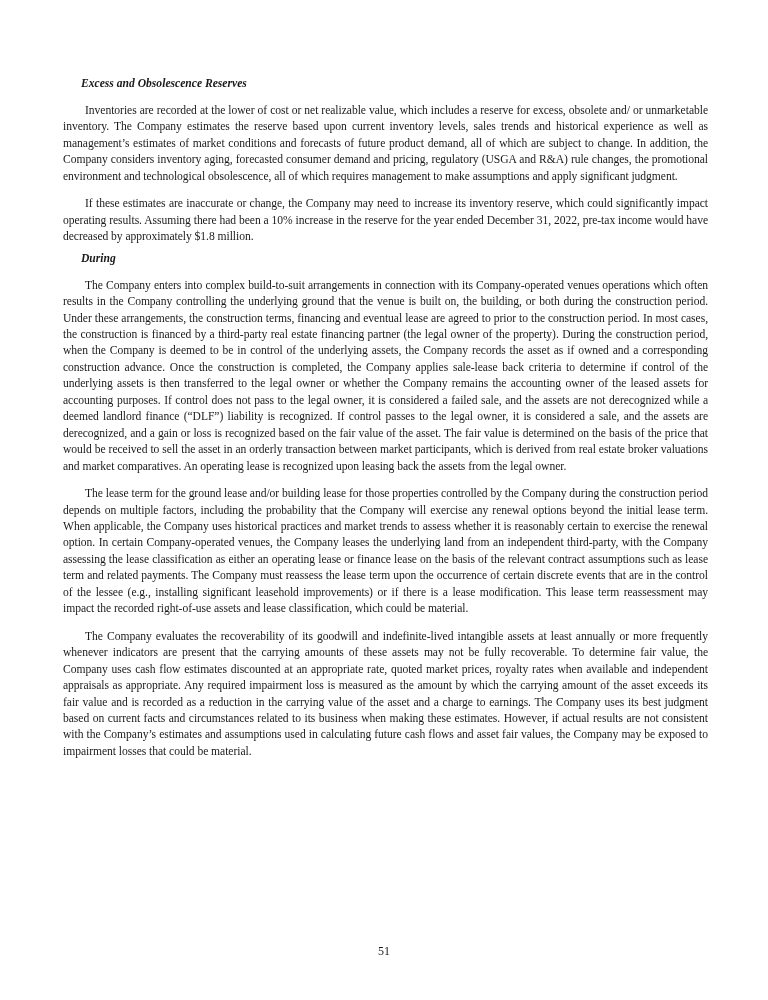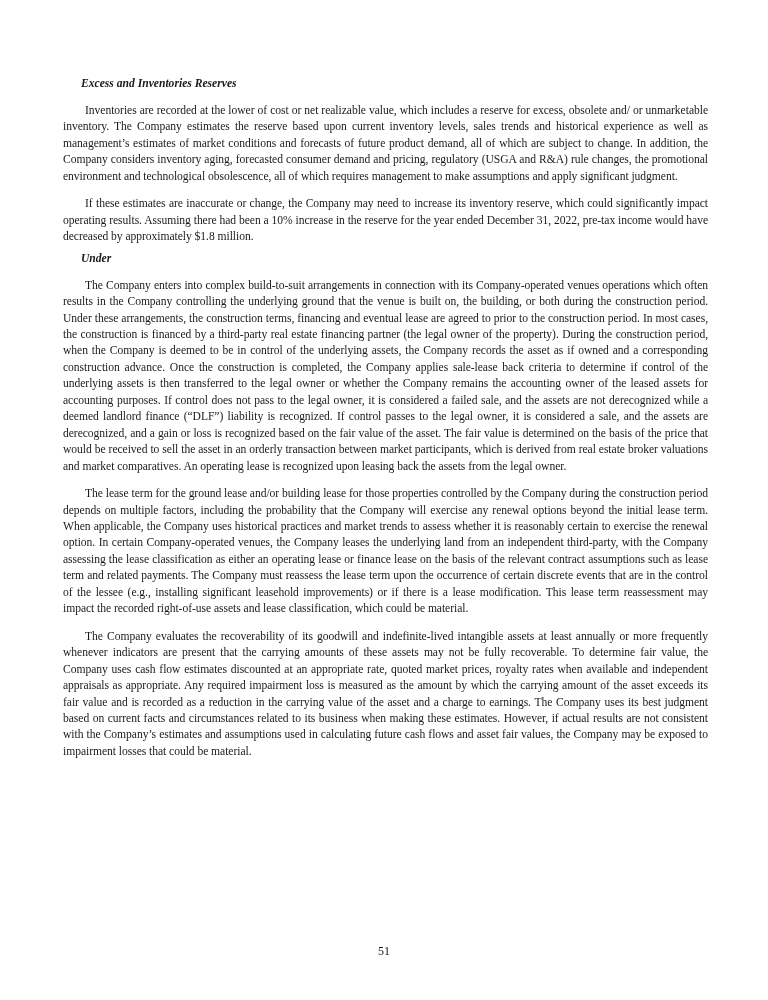--- a/index.html
+++ b/index.html
@@ -44,26 +44,26 @@
     text-align: center;
     font-size: 12px;
     font-family: "Liberation Serif", "DejaVu Serif", serif;
   }
 </style>
 </head>
 <body>
 
 <div class="page">
   <div>
-    <p class="heading">Excess and Inventories Reserves</p>
+    <p class="heading">Excess and Obsolescence Reserves</p>
     <p class="para">Inventories are recorded at the lower of cost or net realizable value, which includes a reserve for excess, obsolete and/ or unmarketable inventory. The Company estimates the reserve based upon current inventory levels, sales trends and historical experience as well as management’s estimates of market conditions and forecasts of future product demand, all of which are subject to change. In addition, the Company considers inventory aging, forecasted consumer demand and pricing, regulatory (USGA and R&amp;A) rule changes, the promotional environment and technological obsolescence, all of which requires management to make assumptions and apply significant judgment.</p>
     <p class="para">If these estimates are inaccurate or change, the Company may need to increase its inventory reserve, which could significantly impact operating results. Assuming there had been a 10% increase in the reserve for the year ended December 31, 2022, pre-tax income would have decreased by approximately $1.8 million.</p>
   </div>
   <div>
-    <p class="heading">Under</p>
+    <p class="heading">During</p>
     <p class="para">The Company enters into complex build-to-suit arrangements in connection with its Company-operated venues operations which often results in the Company controlling the underlying ground that the venue is built on, the building, or both during the construction period. Under these arrangements, the construction terms, financing and eventual lease are agreed to prior to the construction period. In most cases, the construction is financed by a third-party real estate financing partner (the legal owner of the property). During the construction period, when the Company is deemed to be in control of the underlying assets, the Company records the asset as if owned and a corresponding construction advance. Once the construction is completed, the Company applies sale-lease back criteria to determine if control of the underlying assets is then transferred to the legal owner or whether the Company remains the accounting owner of the leased assets for accounting purposes. If control does not pass to the legal owner, it is considered a failed sale, and the assets are not derecognized while a deemed landlord finance (“DLF”) liability is recognized. If control passes to the legal owner, it is considered a sale, and the assets are derecognized, and a gain or loss is recognized based on the fair value of the asset. The fair value is determined on the basis of the price that would be received to sell the asset in an orderly transaction between market participants, which is derived from real estate broker valuations and market comparatives. An operating lease is recognized upon leasing back the assets from the legal owner.</p>
     <p class="para">The lease term for the ground lease and/or building lease for those properties controlled by the Company during the construction period depends on multiple factors, including the probability that the Company will exercise any renewal options beyond the initial lease term. When applicable, the Company uses historical practices and market trends to assess whether it is reasonably certain to exercise the renewal option. In certain Company-operated venues, the Company leases the underlying land from an independent third-party, with the Company assessing the lease classification as either an operating lease or finance lease on the basis of the relevant contract assumptions such as lease term and related payments. The Company must reassess the lease term upon the occurrence of certain discrete events that are in the control of the lessee (e.g., installing significant leasehold improvements) or if there is a lease modification. This lease term reassessment may impact the recorded right-of-use assets and lease classification, which could be material.</p>
   </div>
   <div>
     <p class="para">The Company evaluates the recoverability of its goodwill and indefinite-lived intangible assets at least annually or more frequently whenever indicators are present that the carrying amounts of these assets may not be fully recoverable. To determine fair value, the Company uses cash flow estimates discounted at an appropriate rate, quoted market prices, royalty rates when available and independent appraisals as appropriate. Any required impairment loss is measured as the amount by which the carrying amount of the asset exceeds its fair value and is recorded as a reduction in the carrying value of the asset and a charge to earnings. The Company uses its best judgment based on current facts and circumstances related to its business when making these estimates. However, if actual results are not consistent with the Company’s estimates and assumptions used in calculating future cash flows and asset fair values, the Company may be exposed to impairment losses that could be material.</p>
   </div>
 </div>
 
 <div class="page-number">51</div>
 

